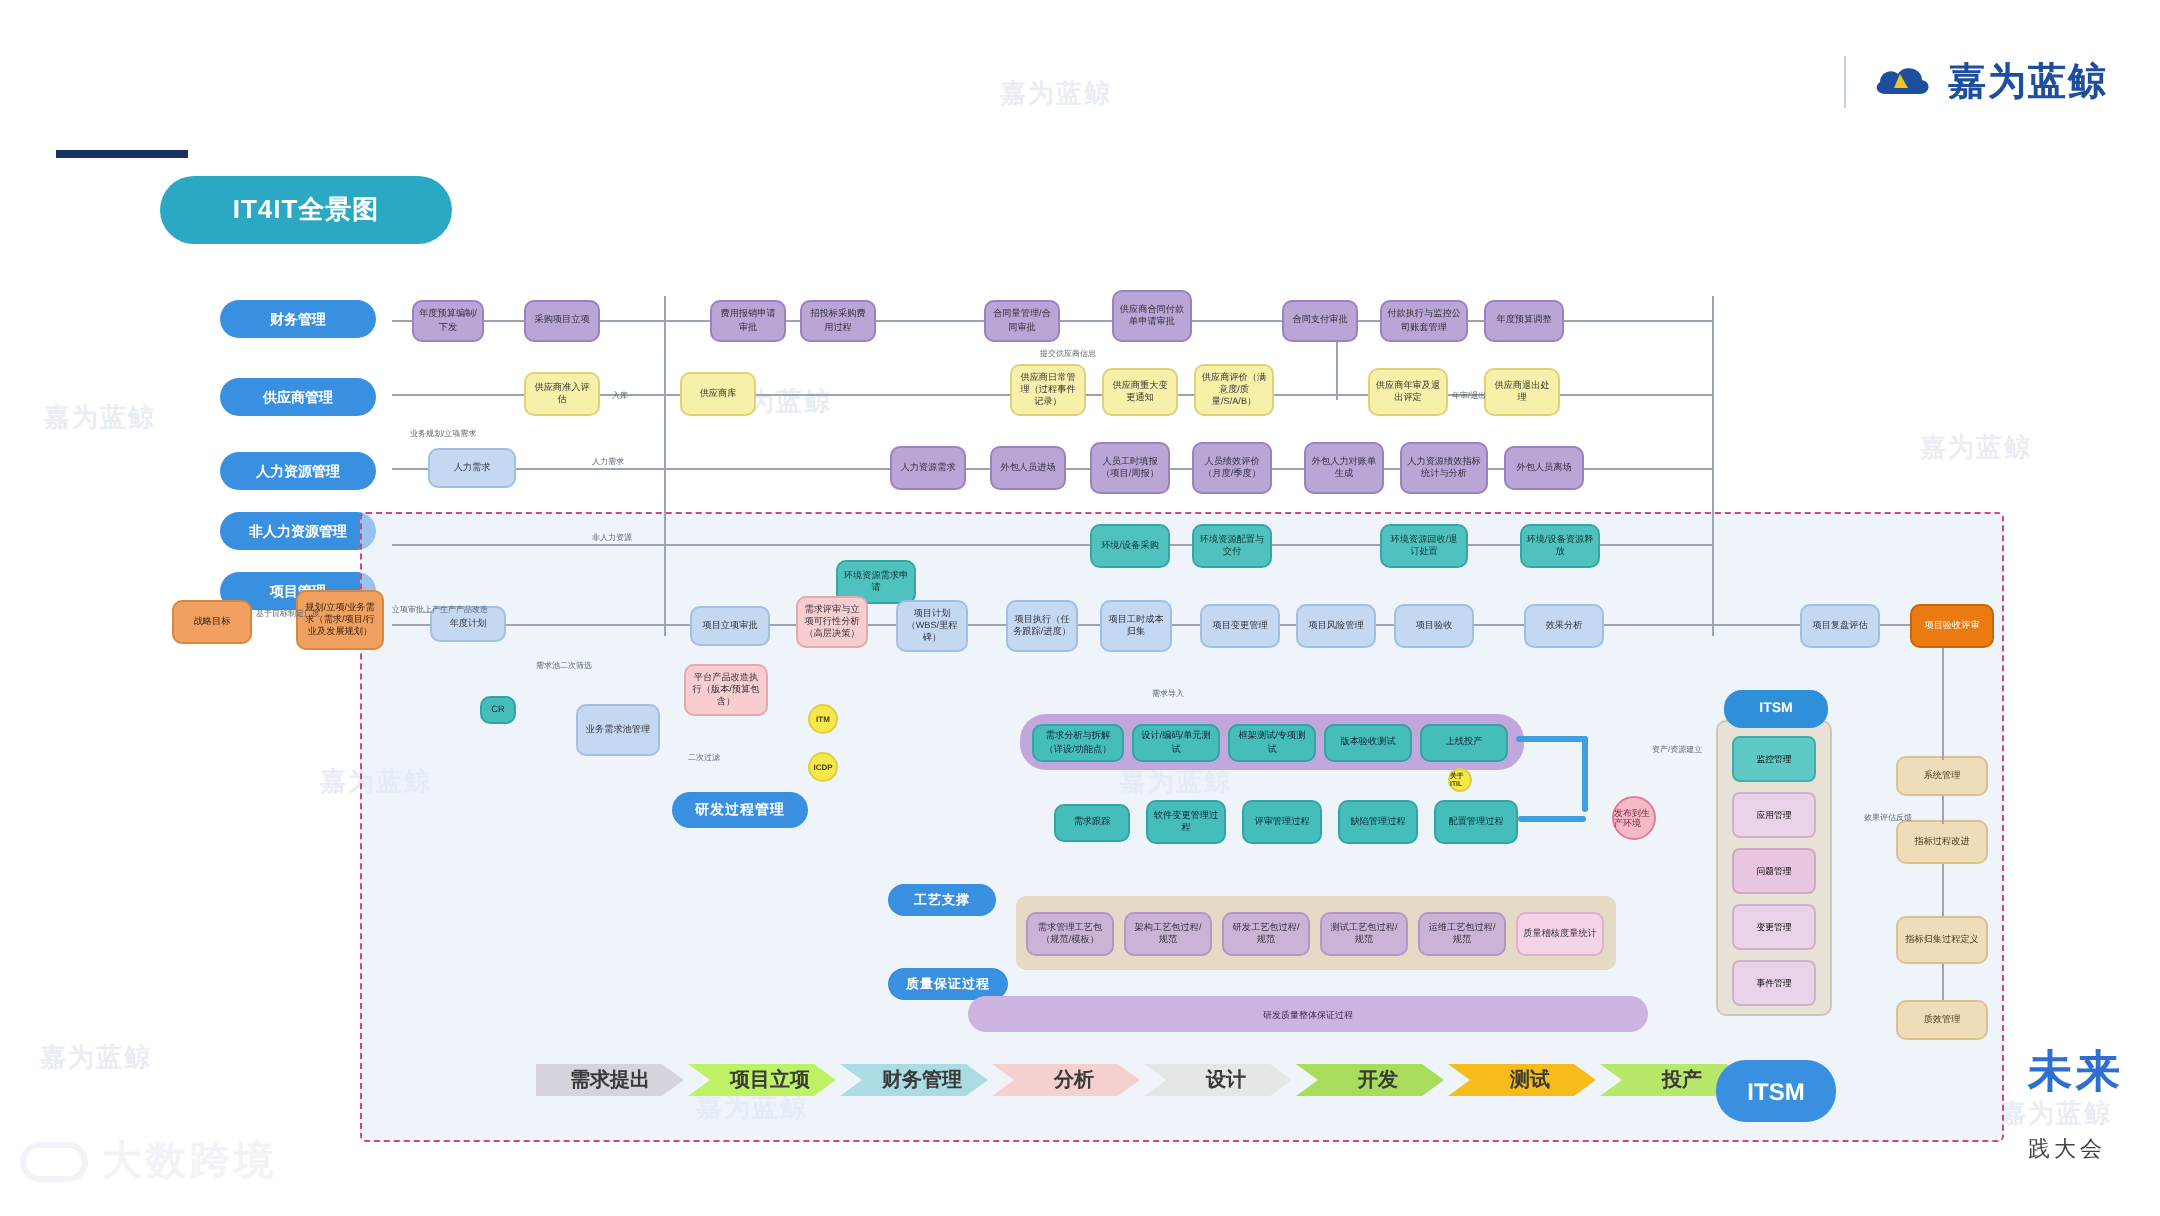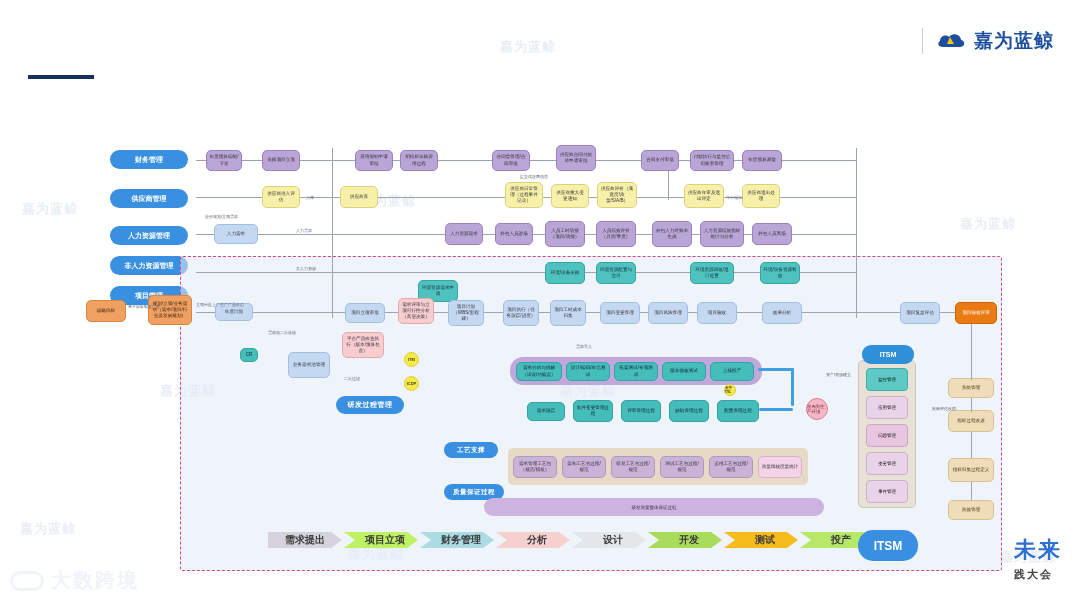--- a/index.html
+++ b/index.html
@@ -165,21 +165,21 @@
     color:#f0f3f7; font-size:20px; font-weight:800; letter-spacing:2px;
   }
   #wm-bl .glyph {
     width:34px; height:20px; border-radius:10px;
     border:3px solid #f0f3f7;
   }
   #wm-br {
     position:absolute; right: 18px; bottom: 26px; text-align:left;
   }
   #wm-br .l1 { font-size:22px; font-weight:800; color:#2f6fd0; letter-spacing:2px; }
-  #wm-br .l2 { font-size:11px; font-weight:700; color:#444; letter-spacing:2px; margin-top:2px; }
+  #wm-br .l2 { font-size:11px; font-weight:400; color:#444; letter-spacing:2px; margin-top:16px; }
 </style>
 </head>
 <body>
 
 <div id="slide">
 
   <div class="wm" style="left:500px; top:38px;">嘉为蓝鲸</div>
   <div class="wm" style="left:22px;  top:200px;">嘉为蓝鲸</div>
   <div class="wm" style="left:360px; top:192px;">嘉为蓝鲸</div>
   <div class="wm" style="left:960px; top:215px;">嘉为蓝鲸</div>
@@ -195,20 +195,21 @@
     <div class="brand-sep"></div>
     <div class="brand">
       <svg width="30" height="20" viewBox="0 0 30 20">
         <path d="M6 16 C1 16 0 12 3 10 C3 5 9 3 12 6 C15 1 24 3 24 9 C29 10 28 16 23 16 Z" fill="#1d4f9e"></path>
         <path d="M13 6 L17 13 L10 13 Z" fill="#f5c518"></path>
       </svg>
       <span class="brand-text b2">嘉为蓝鲸</span>
     </div>
   </div>
 
+  <div class="pill" id="pill-overview">IT4IT全景图</div>
 
   <div class="lane" style="top:150px;">财务管理</div>
   <div class="lane" style="top:189px;">供应商管理</div>
   <div class="lane" style="top:226px;">人力资源管理</div>
   <div class="lane" style="top:256px;">非人力资源管理</div>
   <div class="lane" style="top:286px;">项目管理</div>
 
   <div id="factory-region"></div>
 
   <div class="ln h" style="left:196px; top:160px; width:660px;"></div>

